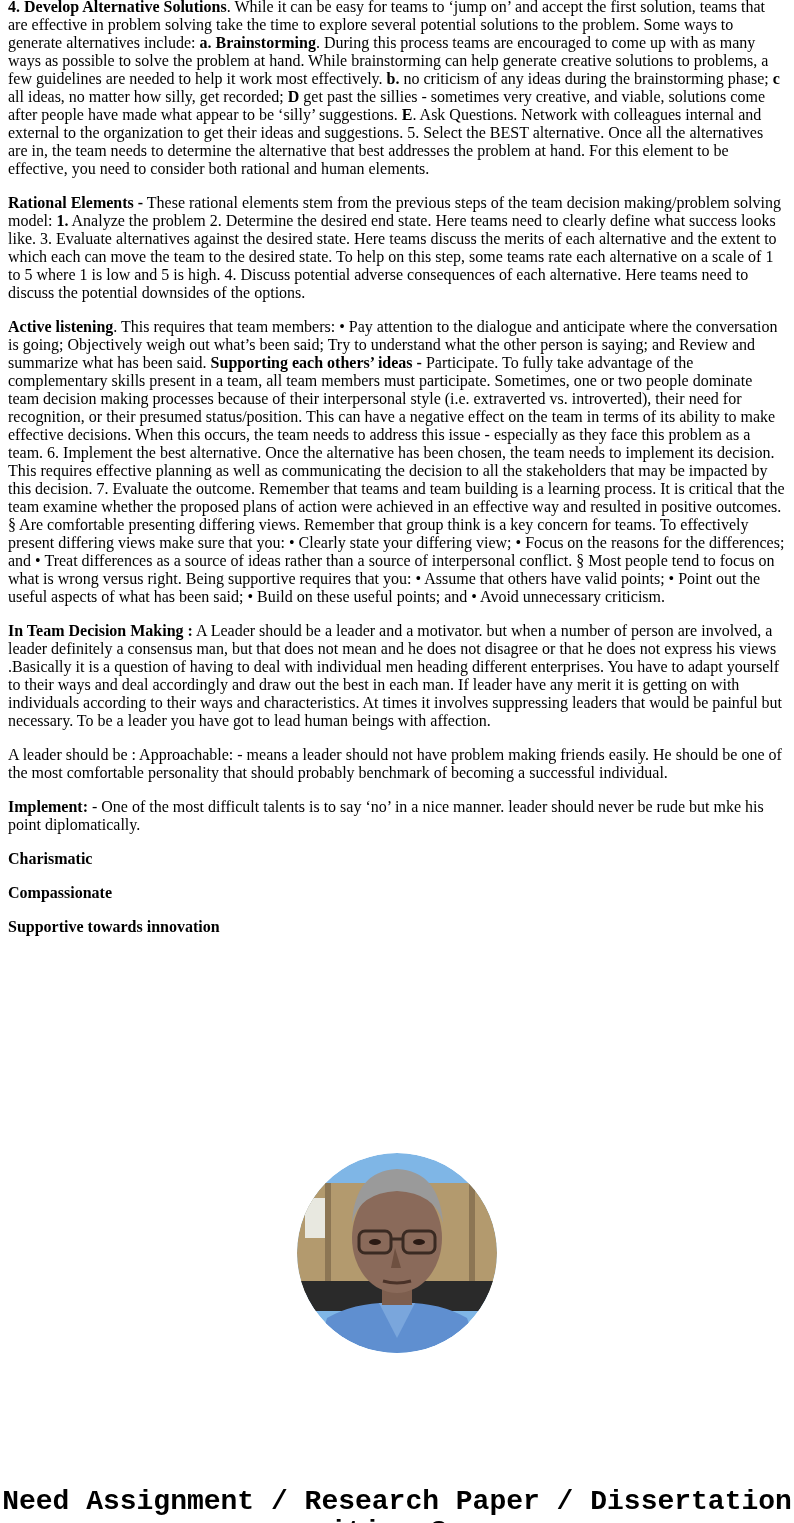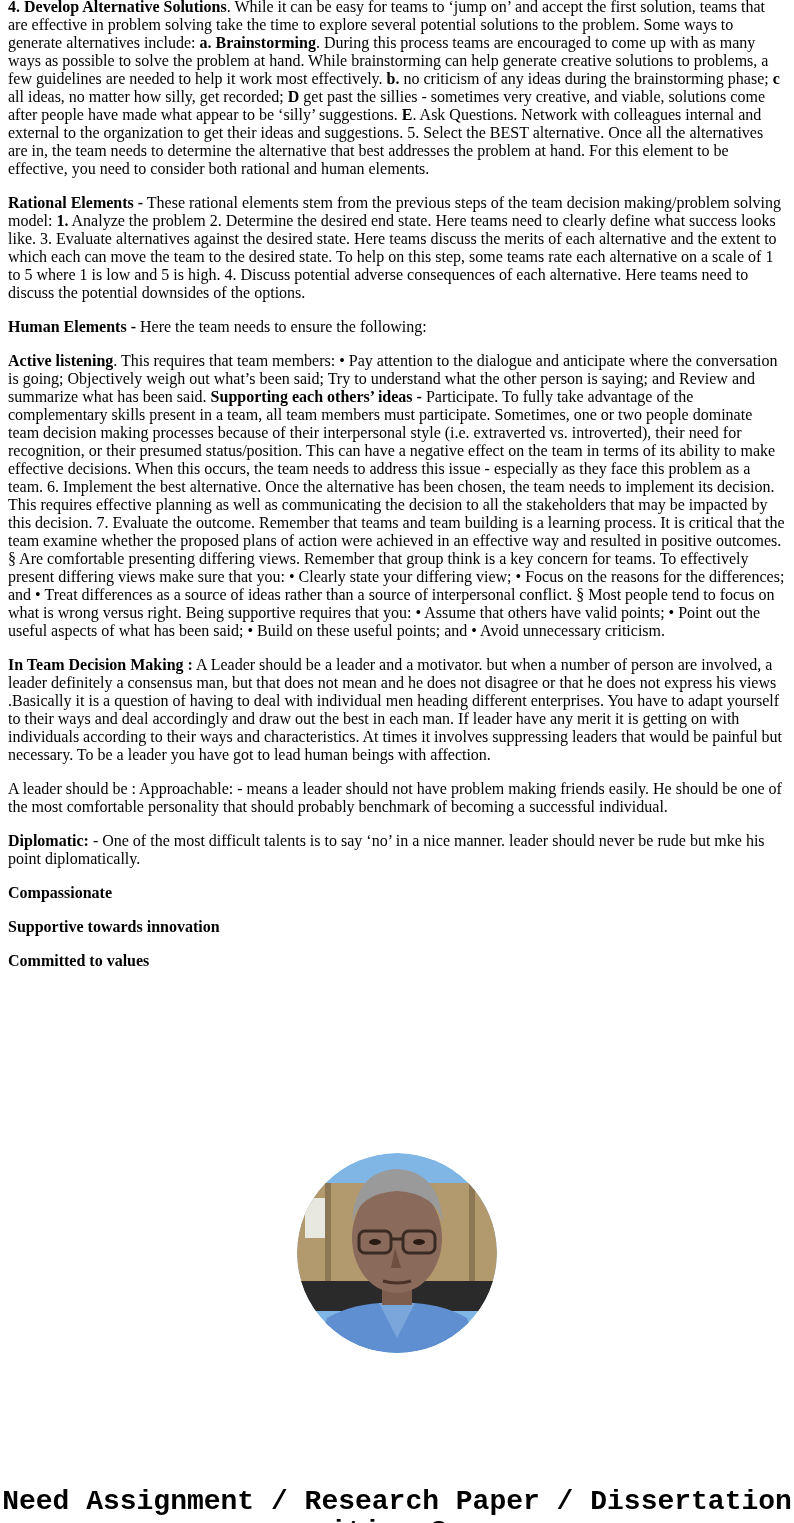--- a/index.html
+++ b/index.html
@@ -55,44 +55,41 @@
 
 <div class="content">
   <p>
     <b>4. Develop Alternative Solutions</b><span>. While it can be easy for teams to ‘jump on’ and accept the first solution, teams that are effective in problem solving take the time to explore several potential solutions to the problem. Some ways to generate alternatives include: </span><b>a. Brainstorming</b><span>. During this process teams are encouraged to come up with as many ways as possible to solve the problem at hand. While brainstorming can help generate creative solutions to problems, a few guidelines are needed to help it work most effectively. </span><b>b.</b><span> no criticism of any ideas during the brainstorming phase; </span><b>c</b><span> all ideas, no matter how silly, get recorded; </span><b>D</b><span> get past the sillies - sometimes very creative, and viable, solutions come after people have made what appear to be ‘silly’ suggestions. </span><b>E</b><span>. Ask Questions. Network with colleagues internal and external to the organization to get their ideas and suggestions. 5. Select the BEST alternative. Once all the alternatives are in, the team needs to determine the alternative that best addresses the problem at hand. For this element to be effective, you need to consider both rational and human elements.</span>
   </p>
 
   <p>
     <b>Rational Elements -</b><span> These rational elements stem from the previous steps of the team decision making/problem solving model: </span><b>1.</b><span> Analyze the problem 2. Determine the desired end state. Here teams need to clearly define what success looks like. 3. Evaluate alternatives against the desired state. Here teams discuss the merits of each alternative and the extent to which each can move the team to the desired state. To help on this step, some teams rate each alternative on a scale of 1 to 5 where 1 is low and 5 is high. 4. Discuss potential adverse consequences of each alternative. Here teams need to discuss the potential downsides of the options.</span>
   </p>
 
-  <p>
-    <b>Human Elements -</b><span> Here the team needs to ensure the following:</span>
-  </p>
 
   <p>
     <b>Active listening</b><span>. This requires that team members: • Pay attention to the dialogue and anticipate where the conversation is going; Objectively weigh out what’s been said; Try to understand what the other person is saying; and Review and summarize what has been said. </span><b>Supporting each others’ ideas -</b><span> Participate. To fully take advantage of the complementary skills present in a team, all team members must participate. Sometimes, one or two people dominate team decision making processes because of their interpersonal style (i.e. extraverted vs. introverted), their need for recognition, or their presumed status/position. This can have a negative effect on the team in terms of its ability to make effective decisions. When this occurs, the team needs to address this issue - especially as they face this problem as a team. 6. Implement the best alternative. Once the alternative has been chosen, the team needs to implement its decision. This requires effective planning as well as communicating the decision to all the stakeholders that may be impacted by this decision. 7. Evaluate the outcome. Remember that teams and team building is a learning process. It is critical that the team examine whether the proposed plans of action were achieved in an effective way and resulted in positive outcomes. § Are comfortable presenting differing views. Remember that group think is a key concern for teams. To effectively present differing views make sure that you: • Clearly state your differing view; • Focus on the reasons for the differences; and • Treat differences as a source of ideas rather than a source of interpersonal conflict. § Most people tend to focus on what is wrong versus right. Being supportive requires that you: • Assume that others have valid points; • Point out the useful aspects of what has been said; • Build on these useful points; and • Avoid unnecessary criticism.</span>
   </p>
 
   <p>
     <b>In Team Decision Making :</b><span> A Leader should be a leader and a motivator. but when a number of person are involved, a leader definitely a consensus man, but that does not mean and he does not disagree or that he does not express his views .Basically it is a question of having to deal with individual men heading different enterprises. You have to adapt yourself to their ways and deal accordingly and draw out the best in each man. If leader have any merit it is getting on with individuals according to their ways and characteristics. At times it involves suppressing leaders that would be painful but necessary. To be a leader you have got to lead human beings with affection.</span>
   </p>
 
   <p>
     <span>A leader should be : Approachable: - means a leader should not have problem making friends easily. He should be one of the most comfortable personality that should probably benchmark of becoming a successful individual.</span>
   </p>
 
   <p>
-    <b>Diplomatic:</b><span> - One of the most difficult talents is to say ‘no’ in a nice manner. leader should never be rude but mke his point diplomatically.</span>
+    <b>Implement:</b><span> - One of the most difficult talents is to say ‘no’ in a nice manner. leader should never be rude but mke his point diplomatically.</span>
   </p>
 
 
+  <p><b>Charismatic</b></p>
   <p><b>Compassionate</b></p>
   <p><b>Supportive towards innovation</b></p>
-  <p><b>Committed to values</b></p>
 </div>
 
 <div class="photo-wrap">
   <svg width="200" height="200" viewBox="0 0 200 200">
     <defs>
       <clipPath id="circ">
           <circle cx="100" cy="100" r="100"></circle>
         </clipPath>
     </defs>
     <g clip-path="url(#circ)">

